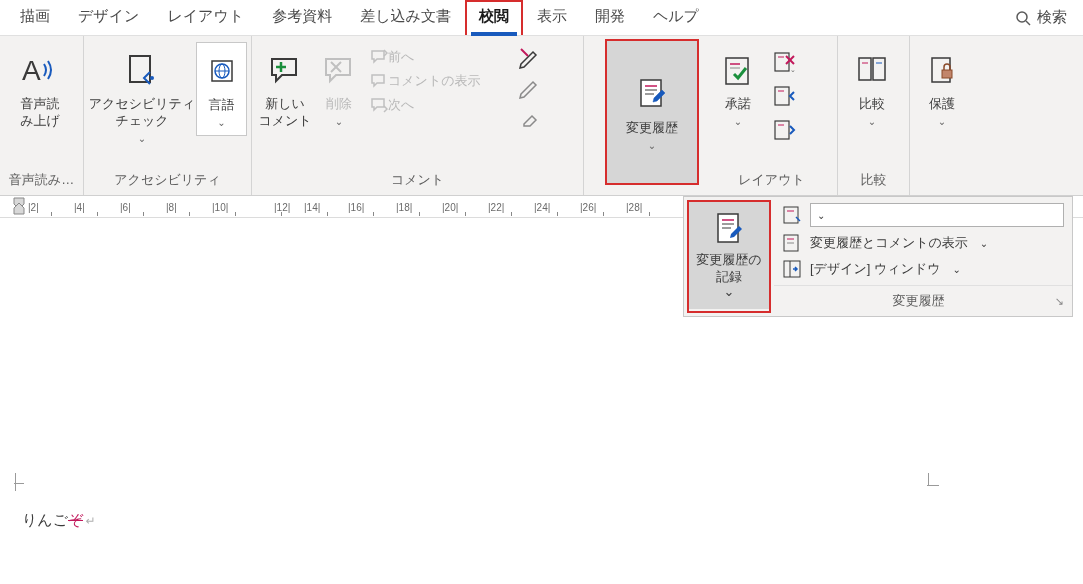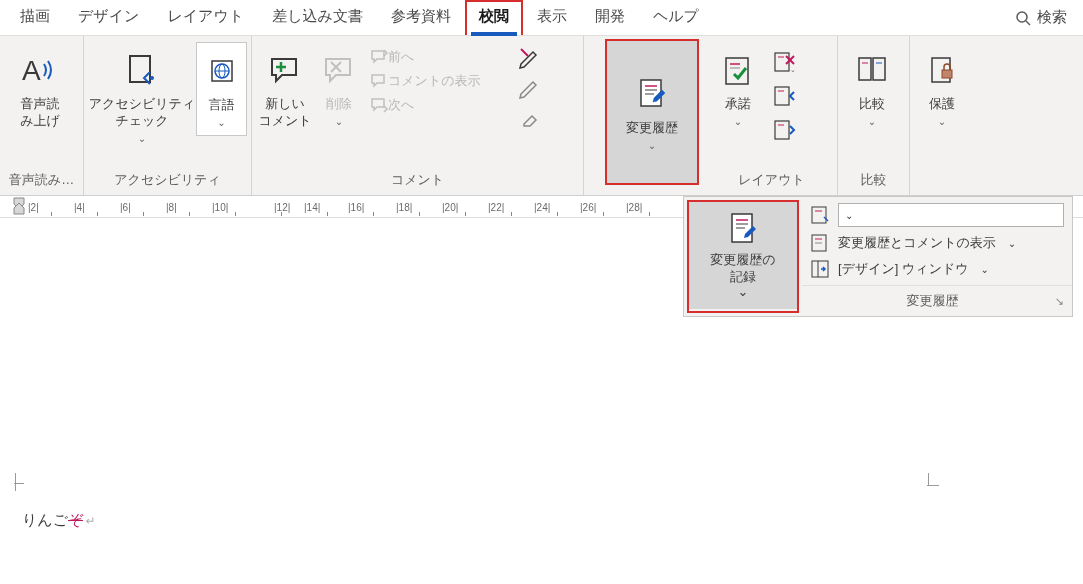--- a/index.html
+++ b/index.html
@@ -23,21 +23,21 @@
     .big-btn.lang { background: #fff; border: 1px solid #c8c8c8; }
     .big-btn.red { border: 2px solid #d62d2d; background: #d6d6d6; }
     .mini-col { display: flex; flex-direction: column; gap: 2px; padding: 4px 2px; }
     .mini { display: flex; align-items: center; font-size: 13px; color: #a8a8a8; padding: 2px 4px; cursor: pointer; }
     .mini .mi { width: 18px; height: 18px; display: inline-block; }
     .disabled { color: #b8b8b8; }
     .icon-col { display: flex; flex-direction: column; gap: 6px; padding: 4px 6px; }
     .icon-col .bi { width: 24px; height: 24px; }
 
     .dropdown-panel { position: absolute; top: 160px; left: 683px; width: 390px; background: #f3f2f1; border: 1px solid #c8c8c8; z-index: 10; display: flex; }
-    .dp-left { width: 112px; border: 2px solid #d62d2d; margin: 3px; }
+    .dp-left { width: 84px; border: 2px solid #d62d2d; margin: 3px; }
     .dp-big { display: flex; flex-direction: column; align-items: center; padding: 8px 4px; background: #d6d6d6; cursor: pointer; font-size: 13px; text-align: center; line-height: 1.3; }
     .dp-right { flex: 1; display: flex; flex-direction: column; padding: 6px 8px; gap: 6px; }
     .dp-row { display: flex; align-items: center; gap: 8px; font-size: 13px; cursor: pointer; }
     .dp-combo { flex: 1; height: 24px; border: 1px solid #b0b0b0; background: #fff; display: flex; align-items: center; padding: 0 6px; font-size: 13px; justify-content: space-between; }
     .dp-footer { display: flex; justify-content: space-between; align-items: center; padding: 6px 8px; font-size: 13px; color: #5d5d5d; border-top: 1px solid #e0e0e0; }
     .dp-right-wrap { flex: 1; display: flex; flex-direction: column; }
     .dp-footer .laun { font-size: 11px; color: #888; }
 
     .ruler { height: 22px; background: #fff; border-bottom: 1px solid #dcdcdc; position: relative; overflow: hidden; font-size: 10px; color: #6a6a6a; }
     .ruler .tick { position: absolute; top: 1px; height: 20px; display: flex; align-items: center; }
@@ -55,22 +55,22 @@
 
     svg { display: block; }
   </style>
 </head>
 <body>
 
 <div class="tabs">
   <div class="tab">描画</div>
   <div class="tab">デザイン</div>
   <div class="tab">レイアウト</div>
+  <div class="tab">参考資料</div>
   <div class="tab">差し込み文書</div>
-  <div class="tab">参考資料</div>
   <div class="tab active boxed">校閲</div>
   <div class="tab">表示</div>
   <div class="tab">開発</div>
   <div class="tab">ヘルプ</div>
   <div class="search-tab">
     <svg width="16" height="16" viewBox="0 0 16 16">
         <circle cx="7" cy="7" r="5" fill="none" stroke="#5a5a5a" stroke-width="1.5"></circle>
         <line x1="11" y1="11" x2="15" y2="15" stroke="#5a5a5a" stroke-width="1.5"></line>
       </svg>
     <span>検索</span>

